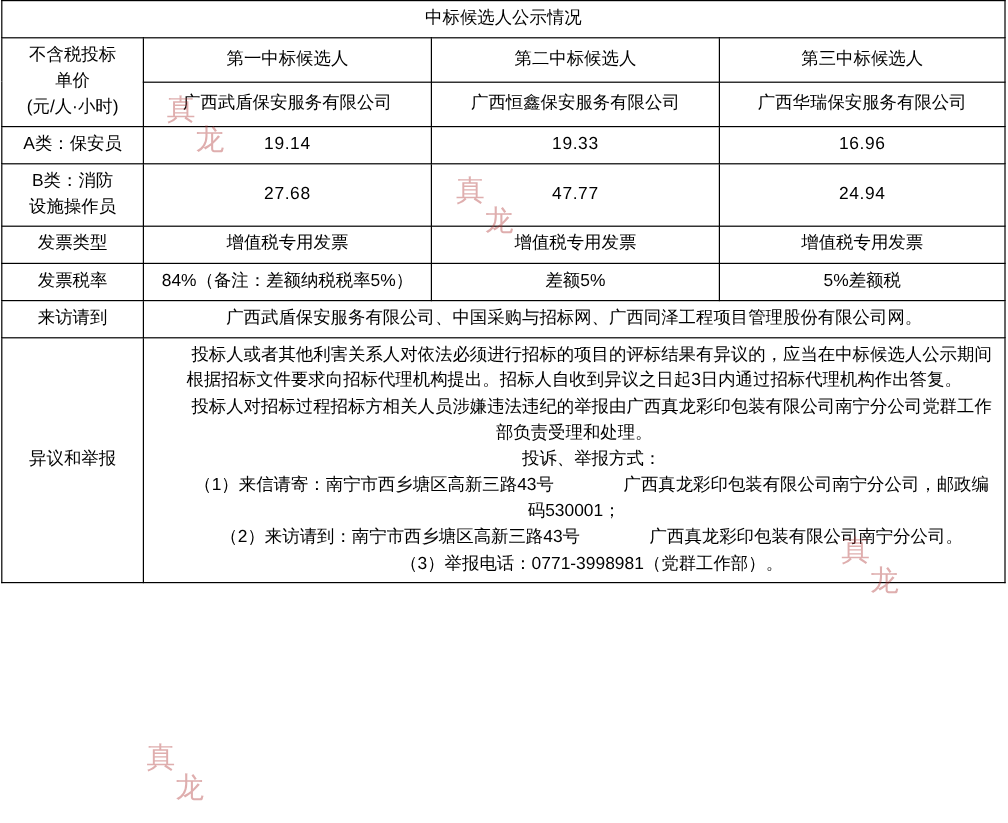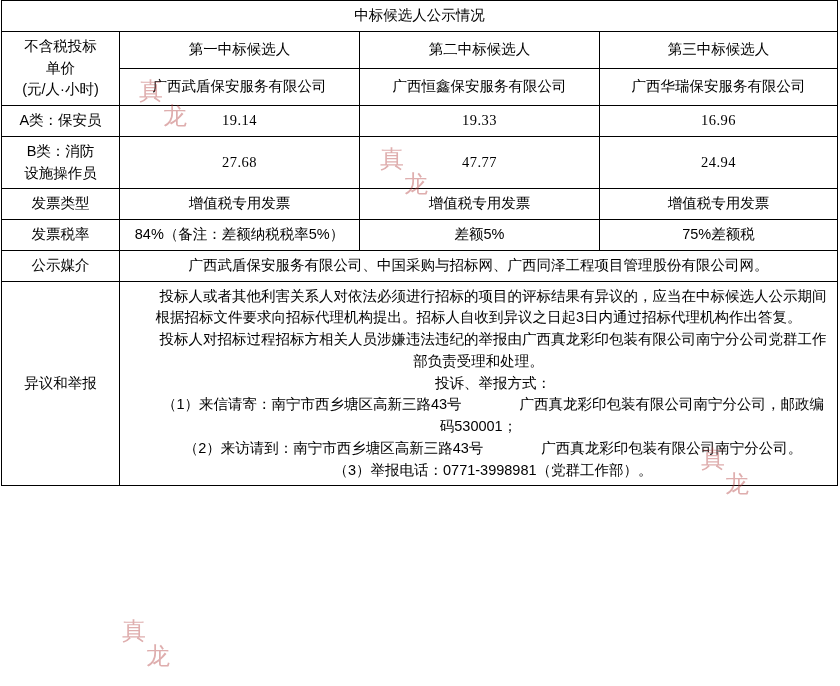--- a/index.html
+++ b/index.html
@@ -39,21 +39,21 @@
   }
   .label-cell {
     font-size: 14.5px;
     line-height: 1.75;
   }
   .col-label { width: 118px; }
   .col-c1 { width: 240px; }
   .col-c2 { width: 240px; }
   .col-c3 { width: 238px; }
   .num {
-    font-family: Liberation Serif, serif;
+    font-family: Liberation Sans, sans-serif;
     letter-spacing: 0.5px;
   }
   .media-cell {
     text-align: left;
     padding-left: 8px;
     font-size: 14.5px;
   }
   .notice-cell {
     text-align: left;
     padding: 8px 12px 10px 14px;
@@ -136,25 +136,25 @@
         <td class="label-cell">发票类型</td>
         <td>增值税专用发票</td>
         <td>增值税专用发票</td>
         <td>增值税专用发票</td>
       </tr>
 
       <tr>
         <td class="label-cell">发票税率</td>
         <td>84%（备注：差额纳税税率5%）</td>
         <td>差额5%</td>
-        <td>75%差额税</td>
+        <td>5%差额税</td>
       </tr>
 
       <tr>
-        <td class="label-cell">公示媒介</td>
+        <td class="label-cell">来访请到</td>
         <td class="media-cell" colspan="3">广西武盾保安服务有限公司、中国采购与招标网、广西同泽工程项目管理股份有限公司网。</td>
       </tr>
 
       <tr>
         <td class="label-cell vlabel">异议和举报</td>
         <td class="notice-cell" colspan="3">
           <p>投标人或者其他利害关系人对依法必须进行招标的项目的评标结果有异议的，应当在中标候选人公示期间根据招标文件要求向招标代理机构提出。招标人自收到异议之日起3日内通过招标代理机构作出答复。</p>
           <p>投标人对招标过程招标方相关人员涉嫌违法违纪的举报由广西真龙彩印包装有限公司南宁分公司党群工作部负责受理和处理。</p>
           <p>投诉、举报方式：</p>
           <p>（1）来信请寄：南宁市西乡塘区高新三路43号　　　　广西真龙彩印包装有限公司南宁分公司，邮政编码530001；</p>

